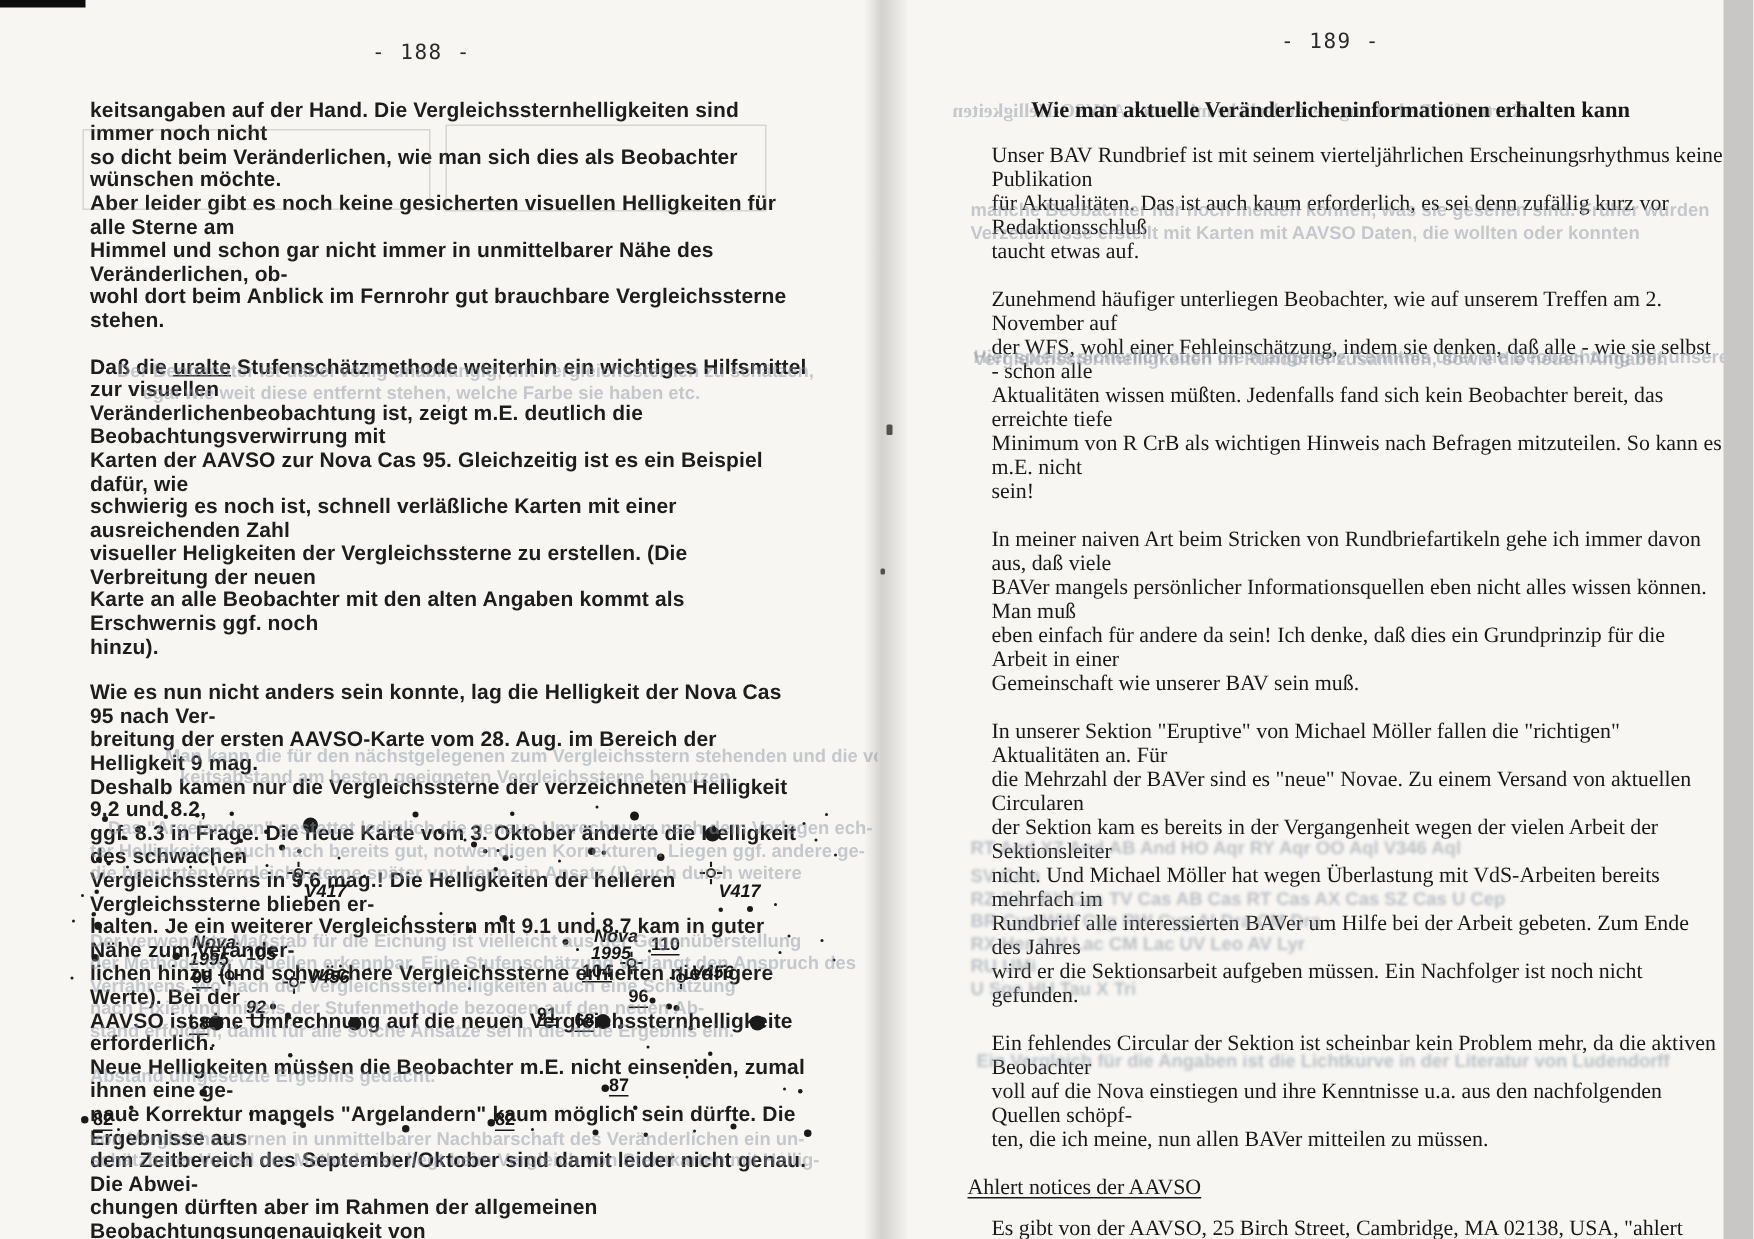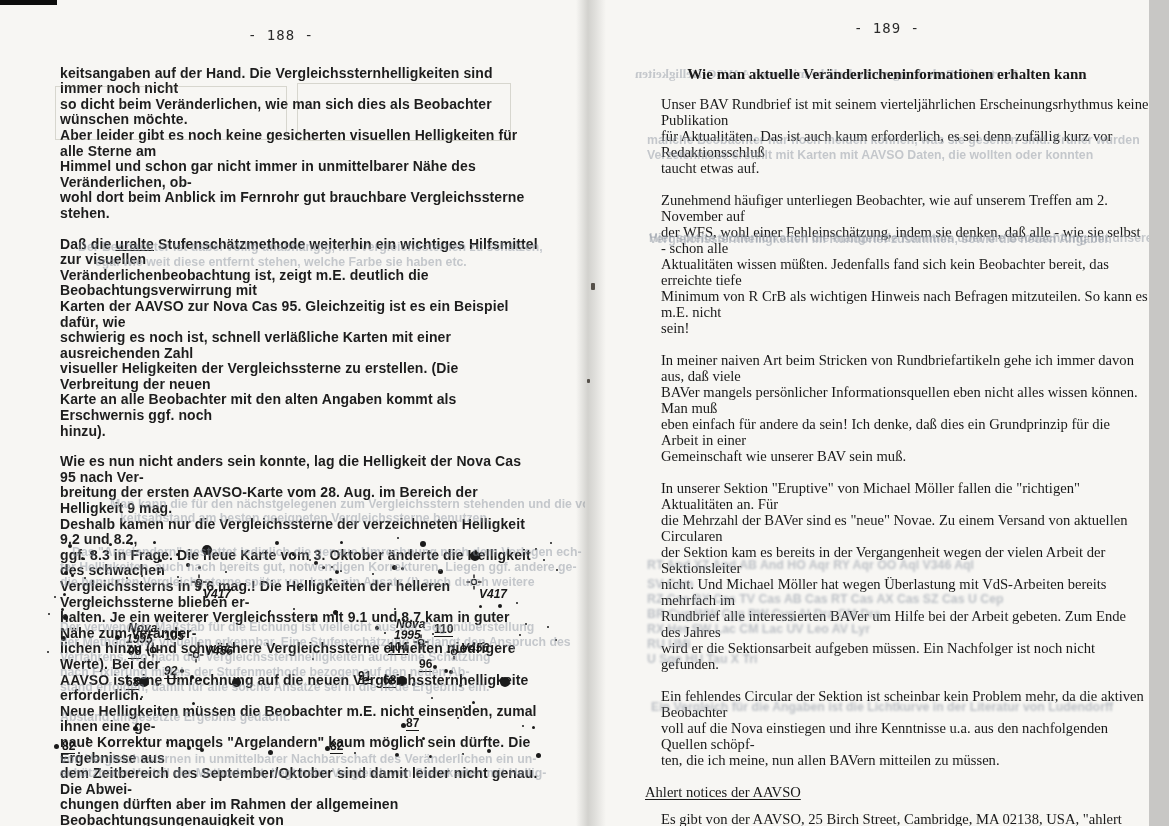--- a/index.html
+++ b/index.html
@@ -292,21 +292,21 @@
 eben einfach für andere da sein! Ich denke, daß dies ein Grundprinzip für die Arbeit in einer
 Gemeinschaft wie unserer BAV sein muß.</p>
     <p class="rpara" style="margin-top:5px">In unserer  Sektion "Eruptive" von Michael Möller fallen die "richtigen"  Aktualitäten an. Für
 die Mehrzahl der BAVer sind es "neue" Novae. Zu einem Versand von aktuellen Circularen
 der Sektion kam es bereits  in der Vergangenheit wegen der vielen Arbeit der Sektionsleiter
 nicht. Und Michael Möller hat wegen Überlastung mit VdS-Arbeiten bereits mehrfach im
 Rundbrief alle interessierten BAVer um Hilfe bei der Arbeit gebeten. Zum Ende des Jahres
 wird er die Sektionsarbeit aufgeben müssen. Ein Nachfolger ist noch nicht gefunden.</p>
     <p class="rpara" style="margin-top:6px">Ein fehlendes Circular der Sektion ist scheinbar kein Problem mehr, da die aktiven Beobachter
 voll auf die Nova einstiegen und ihre Kenntnisse u.a. aus den nachfolgenden Quellen schöpf-
-ten, die ich meine,  nun allen BAVern mitteilen zu müssen.</p>
+ten, die ich meine,  nun allen BAVer mitteilen zu müssen.</p>
     <p class="rhead" style="margin-top:8px">Ahlert notices der AAVSO</p>
     <p class="rpara" style="margin-top:11px">Es gibt von der AAVSO, 25 Birch Street, Cambridge, MA 02138, USA,  "ahlert notices" für
 10 $ im Jahr (einschließlich Luftpost). Zahlung durch Übersendung des Betrages im Brief.
 Man braucht hierfür kein AAVSO Mitglied zu sein.</p>
 
   </div>
 <div class="ghost" style="left: 62px; top: 133px;">manche Beobachter nur noch melden können, was sie gesehen sind. Früher wurden</div>
     <div class="ghost" style="left: 62px; top: 148px;">Verzeichnisse erstellt mit Karten mit AAVSO Daten, die wollten oder konnten</div>
     <div class="ghost" style="left: 64px; top: 231px;">Hier spielte sicherlich auch die mangelnde Kenntnis über die Beobachtung mit unseren</div>
     <div class="ghost" style="left: 64px; top: 232px;">Vergleichssternhelligkeiten im Rundbrief zusammen, sowie die neuen Angaben</div>

